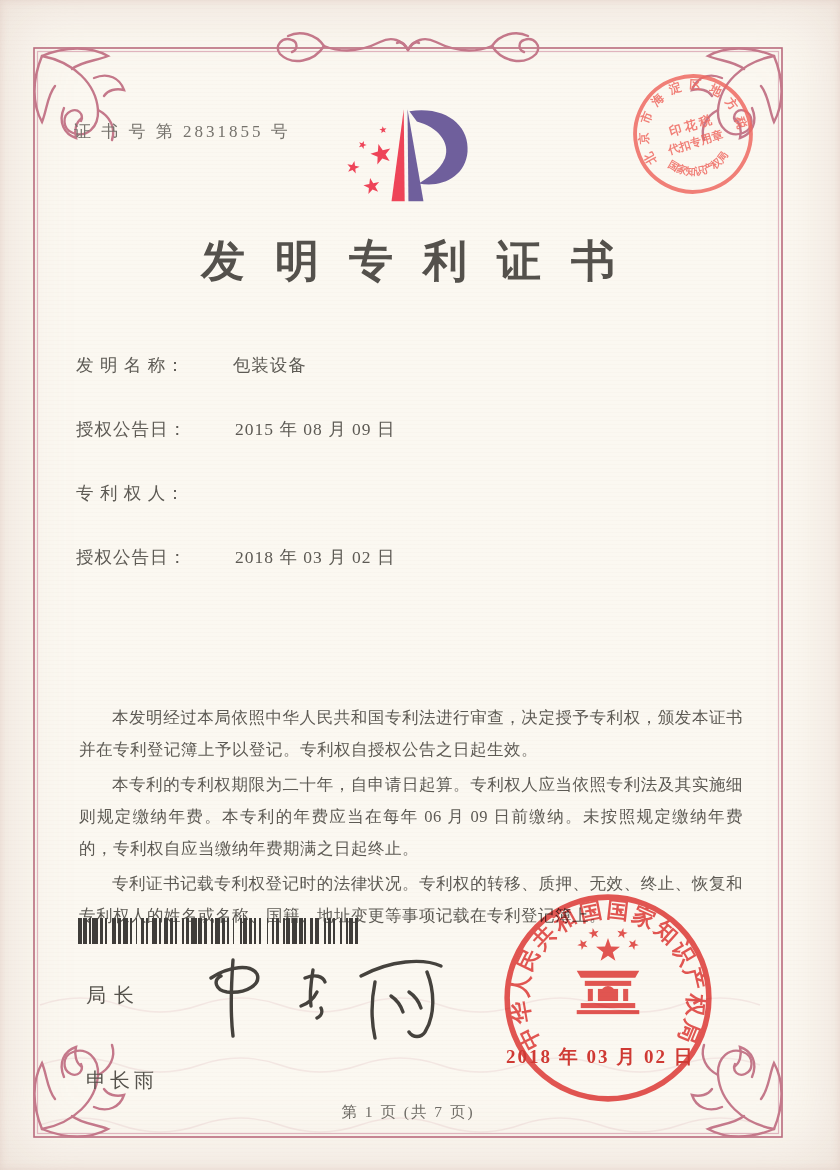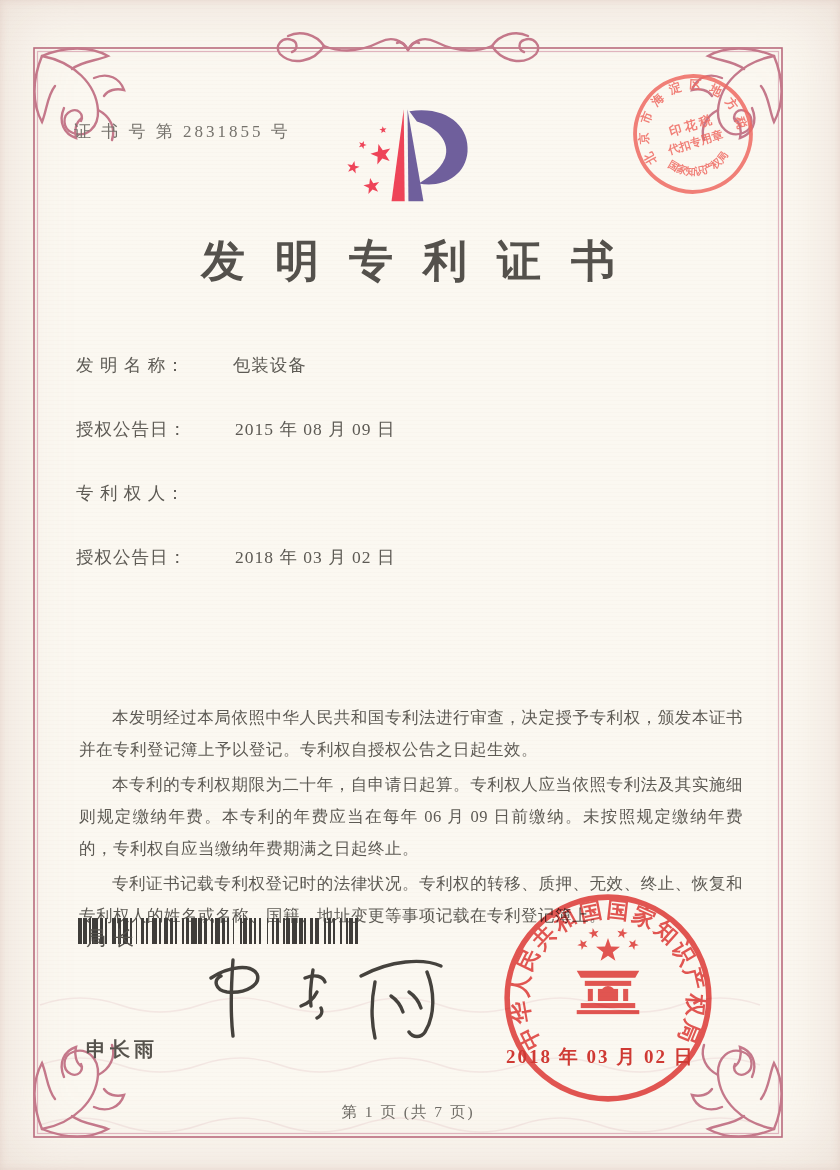--- a/index.html
+++ b/index.html
@@ -26,22 +26,22 @@
   .field-row{display:flex;margin-bottom:37px;font-size:17.5px;color:#5d5a54;letter-spacing:1px;line-height:27px;gap:48px;}
   .field-label{white-space:pre;}
   .field-value{white-space:pre;}
   .paragraphs{position:absolute;left:75px;top:698px;width:672px;z-index:2;}
   .paragraphs p{
     margin:4px;font-size:16.5px;color:#5d5a54;line-height:1.92;
     text-indent:2em;text-align:justify;letter-spacing:.5px;
   }
   .barcode{position:absolute;left:78px;top:918px;height:26px;display:flex;z-index:2;}
   .barcode i{display:block;height:100%;}
-  .signer-role{position:absolute;left:86px;top:925px;font-size:20px;color:#56534d;letter-spacing:8px;z-index:2;}
-  .signer-name{position:absolute;left:86px;top:1036px;font-size:20px;color:#56534d;letter-spacing:4px;z-index:2;font-weight:bold;}
+  .signer-role{position:absolute;left:86px;top:982px;font-size:20px;color:#56534d;letter-spacing:8px;z-index:2;}
+  .signer-name{position:absolute;left:86px;top:1067px;font-size:20px;color:#56534d;letter-spacing:4px;z-index:2;}
   .signature{position:absolute;left:195px;top:948px;z-index:3;}
   .seal{position:absolute;left:492px;top:882px;z-index:4;mix-blend-mode:multiply;}
   .seal-date{position:absolute;left:506px;top:1044px;font-size:19px;font-weight:bold;color:#cf3a34;letter-spacing:2px;z-index:5;}
   .footer{position:absolute;left:34px;top:1102px;width:748px;text-align:center;font-size:15.5px;color:#6f6c66;letter-spacing:2px;z-index:2;}
 </style>
 </head>
 <body>
 
 <div class="page">
 

